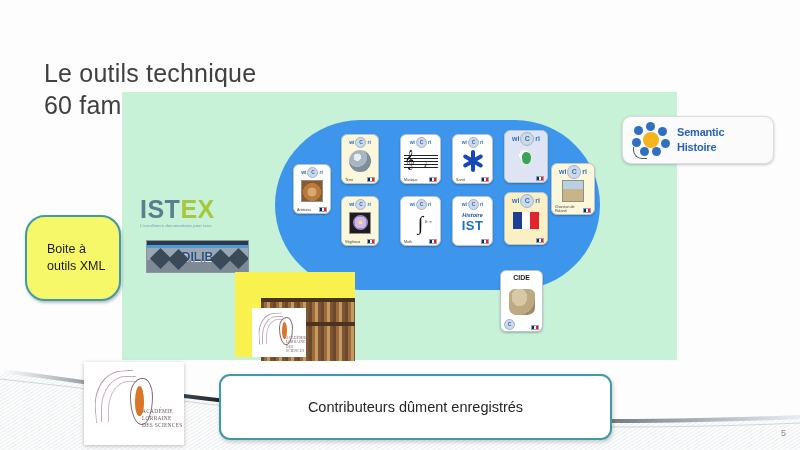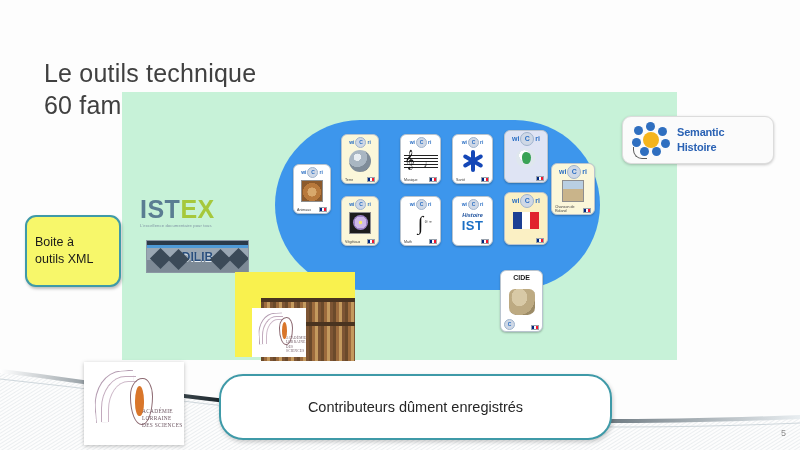--- a/index.html
+++ b/index.html
@@ -153,25 +153,25 @@
   .dilib .txt{font-size:12px;font-weight:700;color:#2a4f7d;letter-spacing:0px;
     text-shadow:0 1px 0 #e4ecf3;font-family:"Liberation Sans",sans-serif;}
   .dilib .diamond{position:absolute;width:15px;height:15px;background:#3b4a58;transform:rotate(45deg);}
   .dilib .diamond.l{left:6px;top:10px}
   .dilib .diamond.l2{left:24px;top:11px}
   .dilib .diamond.r{left:66px;top:11px}
   .dilib .diamond.r2{left:84px;top:10px}
 
   
   .toolbox{
-    position:absolute;left:25px;top:215px;width:96px;height:72px;
-    background:#f7f76a;border:2px solid #3f9aa8;border-radius:11px;
+    position:absolute;left:25px;top:215px;width:96px;height:86px;
+    background:#f7f76a;border:2px solid #3f9aa8;border-radius:20px;
     box-shadow:1px 2px 3px rgba(0,0,0,.25);
     display:flex;align-items:center;justify-content:flex-start;
-    padding-left:8px;box-sizing:border-box;
+    padding-left:20px;box-sizing:border-box;
   }
   .toolbox span{font-size:12.5px;color:#1a1a1a;line-height:17px;}
 
   
   .grandest{position:absolute;left:235px;top:272px;width:120px;height:85px;background:#f9f14e;}
   .grandest .ge-label{position:absolute;left:4px;top:2px;font-size:14.5px;color:#111;line-height:18px;}
   .ge-shelf{position:absolute;left:26px;top:26px;width:94px;height:59px;
      background:
        repeating-linear-gradient(90deg,#6b4a2b 0 3px,#9c6b3d 3px 6px,#c49a5e 6px 9px,#7d5534 9px 12px),
        #5a3d22;
@@ -202,21 +202,21 @@
   .acad-card .acad .fan{left:10px;top:9px;width:40px;height:50px;}
   .acad-card .acad .fan2{left:17px;top:14px;width:34px;height:45px;}
   .acad-card .acad .fan3{left:24px;top:19px;width:28px;height:40px;}
   .acad-card .acad .bird{left:46px;top:16px;width:21px;height:45px;}
   .acad-card .acad .flame{left:51px;top:24px;width:9px;height:30px;}
   .acad-card .acad .ac-text{left:58px;top:46px;font-size:5.4px;line-height:7px;}
 
   
   .caption{
     position:absolute;left:219px;top:374px;width:389px;height:62px;
-    background:#ffffff;border:2.5px solid #3f9aa8;border-radius:24px;
+    background:#ffffff;border:2.5px solid #3f9aa8;border-radius:11px;
     box-shadow:1px 2px 4px rgba(0,0,0,.2);
     display:flex;flex-direction:column;align-items:center;justify-content:center;
   }
   .caption div{font-size:14.5px;color:#262626;line-height:21px;}
 
   
   .deco{position:absolute;left:0;bottom:0;width:800px;height:95px;overflow:hidden;pointer-events:none;}
   .pagenum{position:absolute;right:14px;bottom:12px;font-size:9px;color:#8a8a8a;}
 </style>
 </head>

